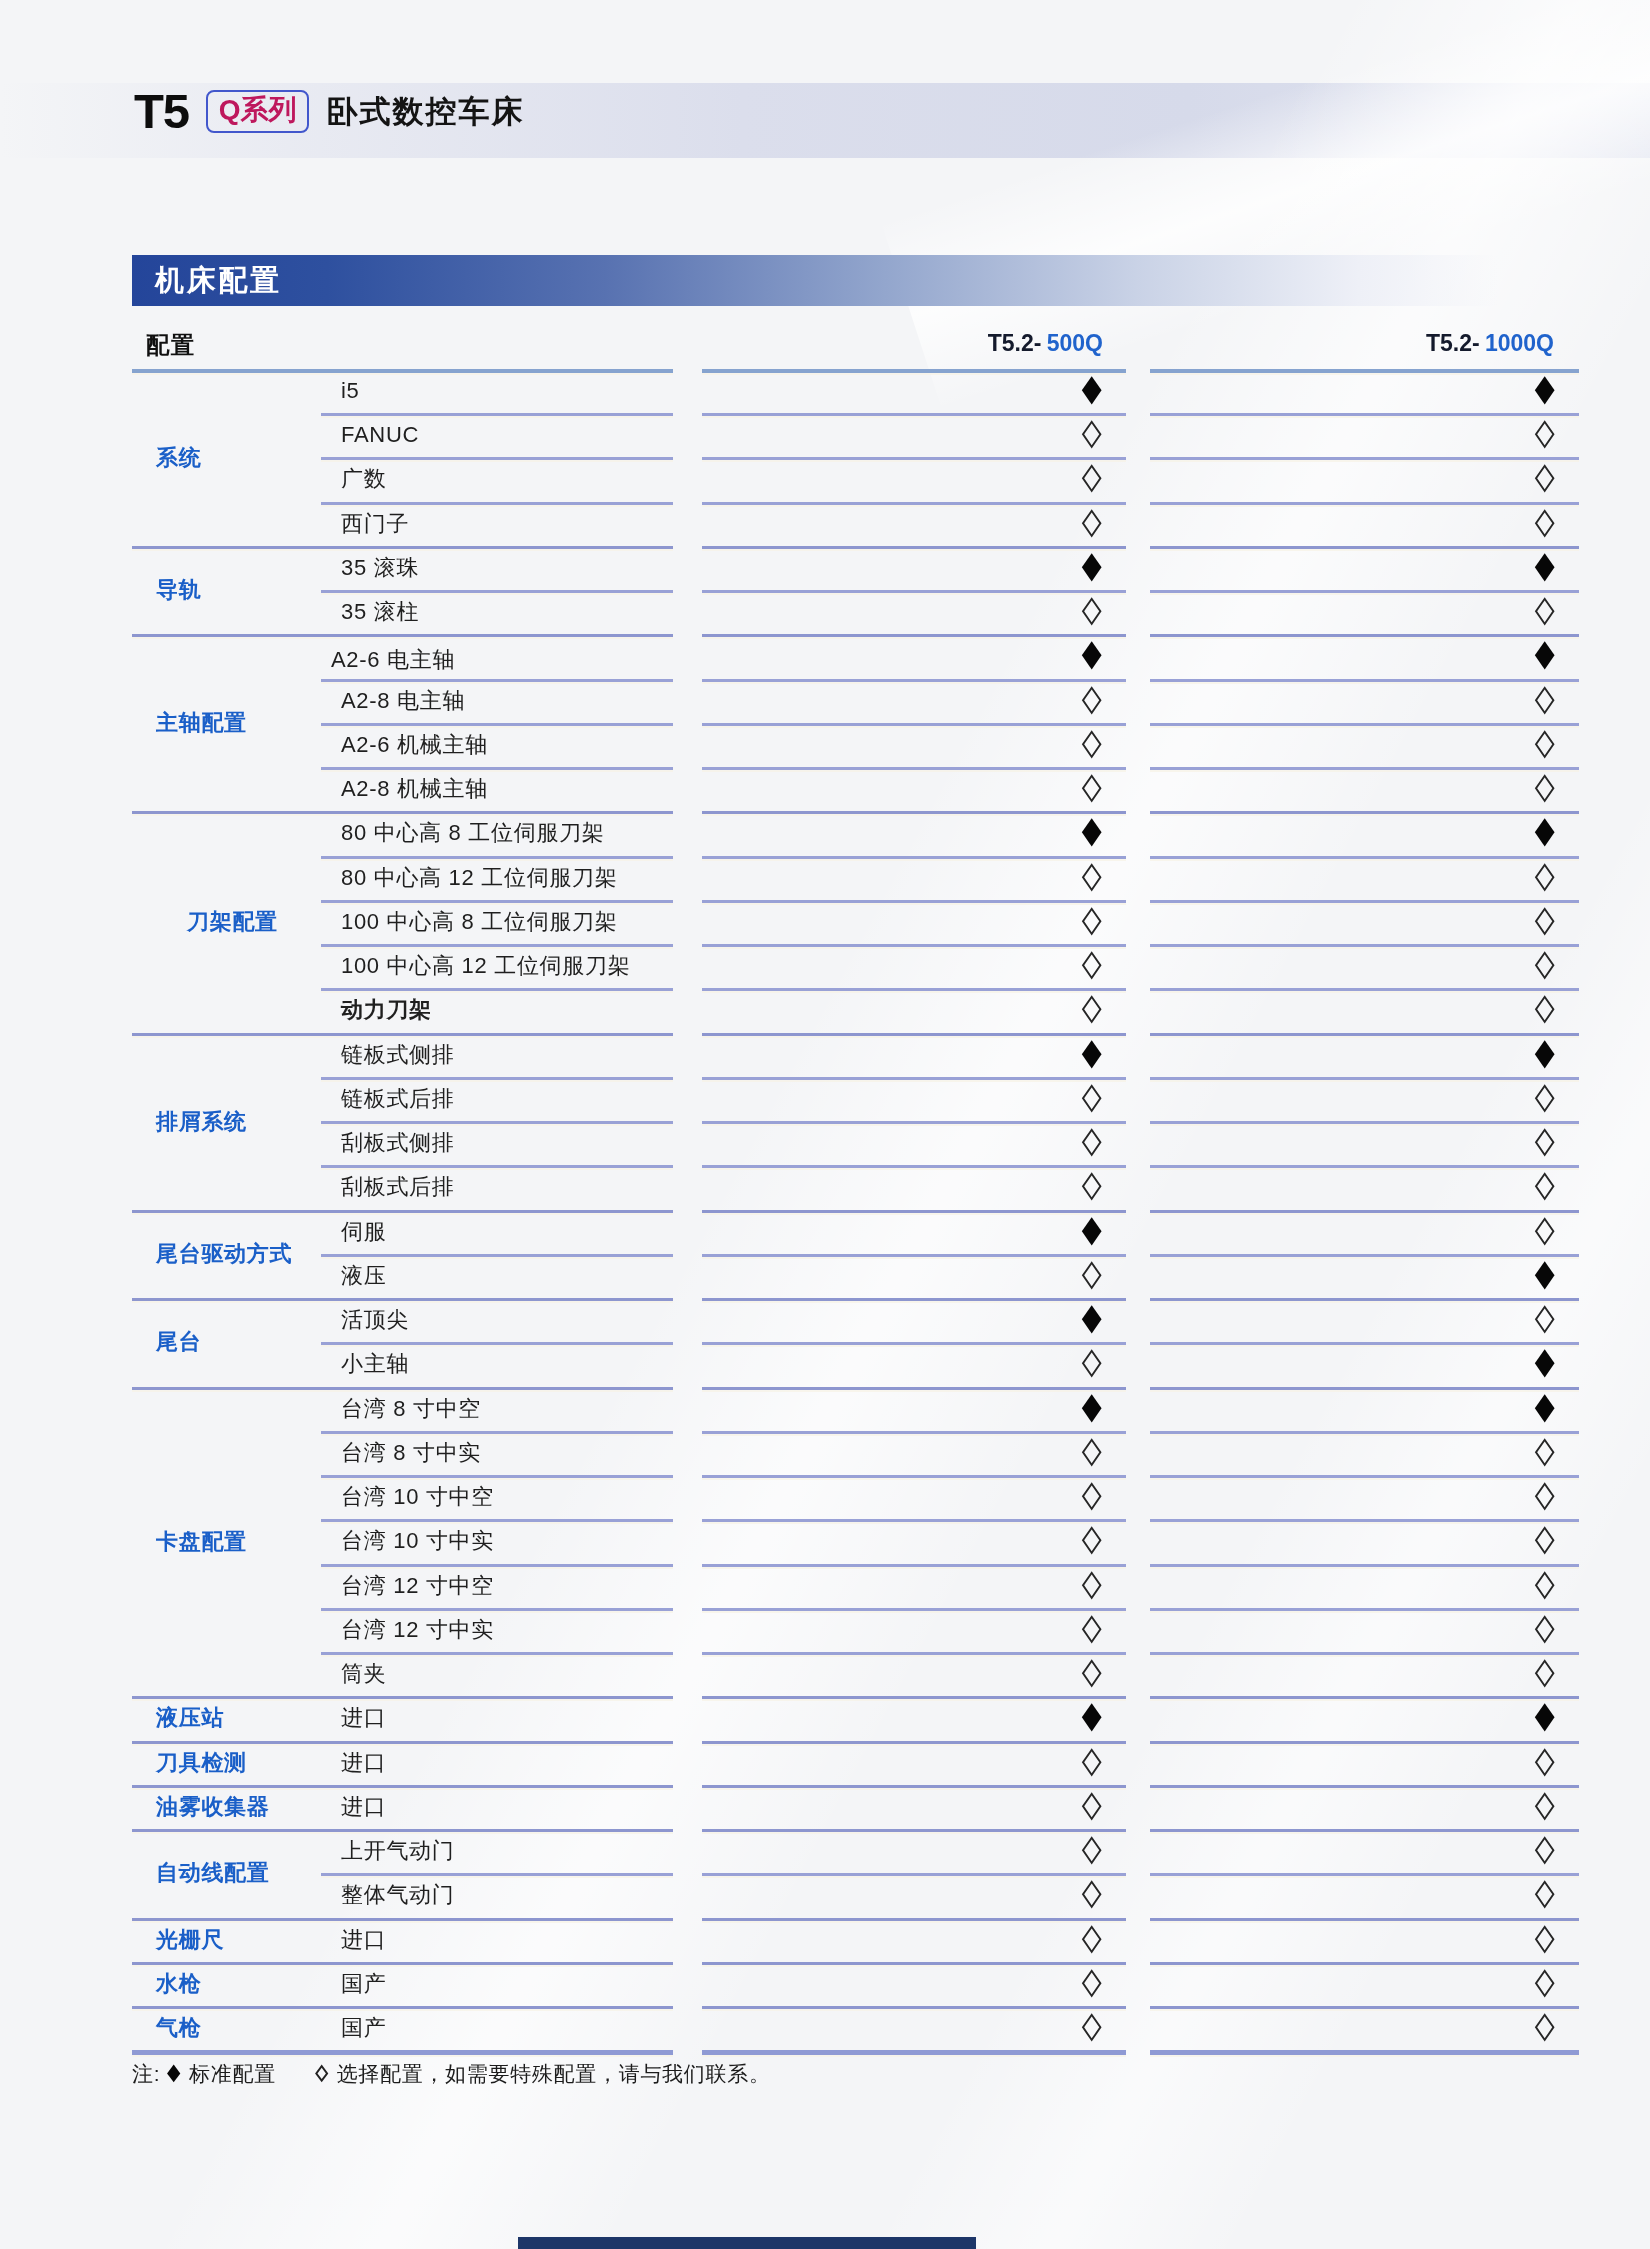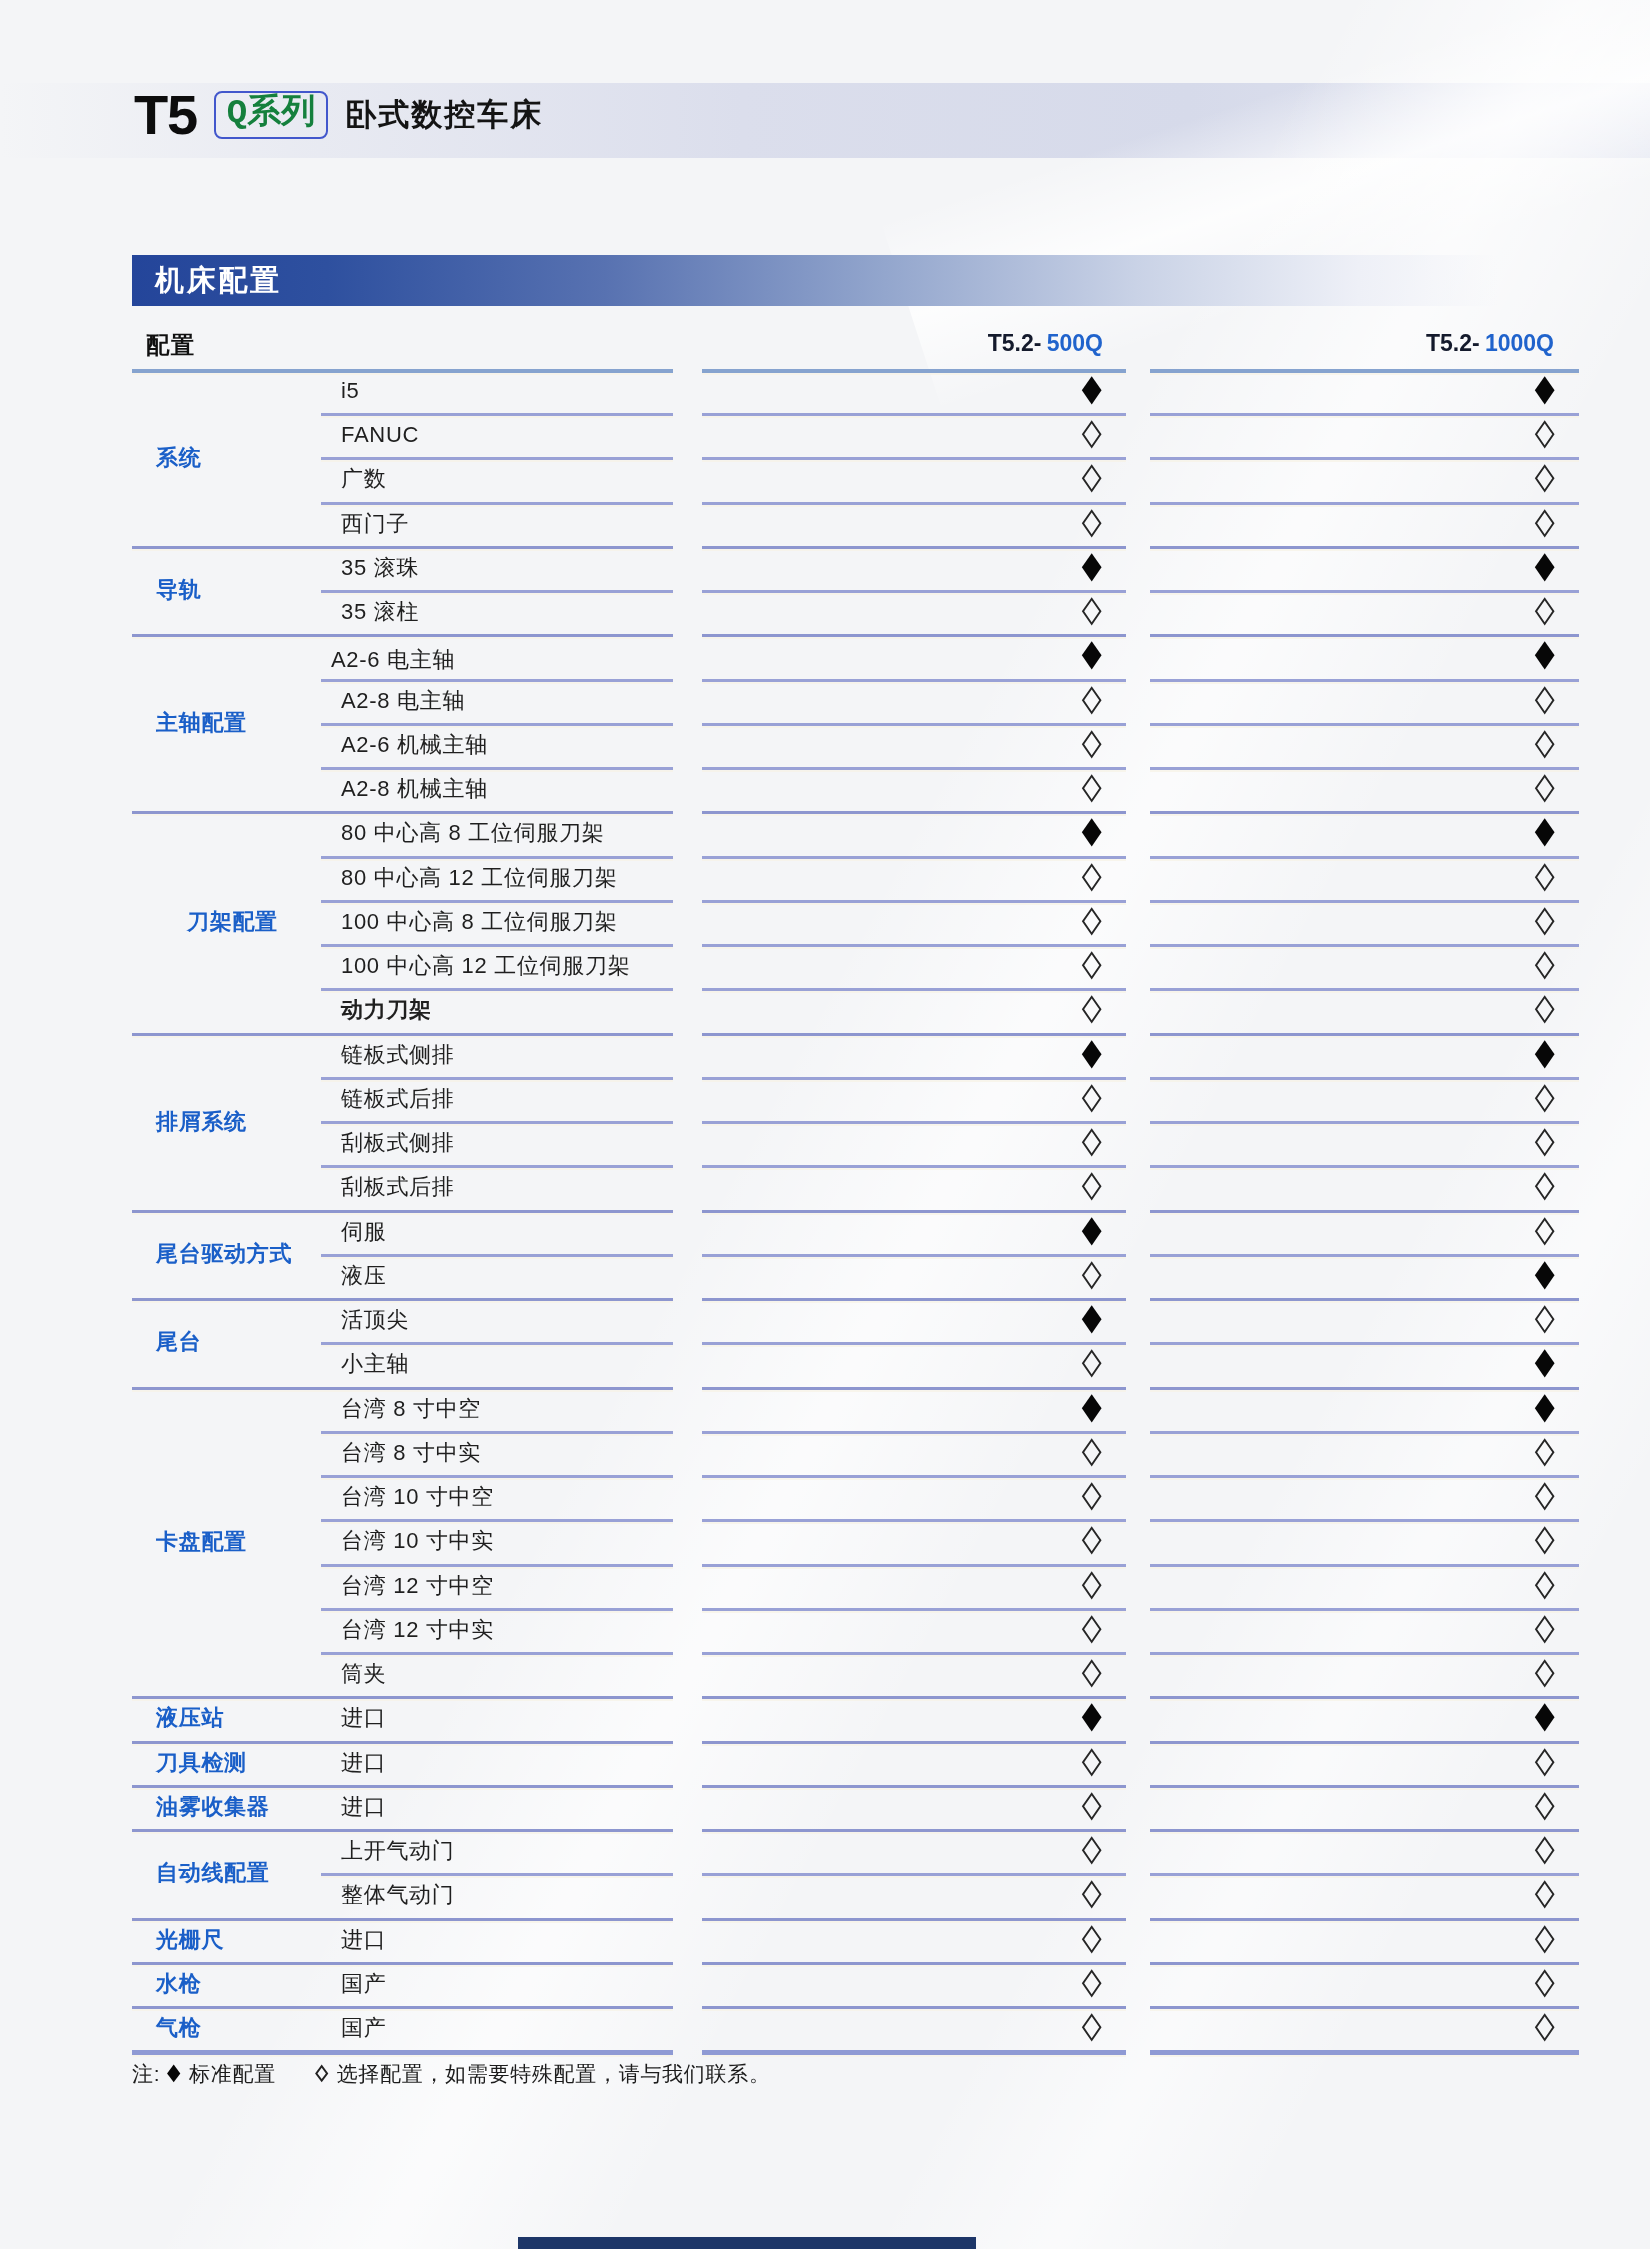--- a/index.html
+++ b/index.html
@@ -13,23 +13,23 @@
   .swoosh1{width:3075px;height:414px;left:-602px;top:1003px;transform:rotate(-62deg);
     background:linear-gradient(to bottom,rgba(255,255,255,0),rgba(255,255,255,.65) 50%,rgba(255,255,255,0));}
   .swoosh2{width:3075px;height:334px;left:-267px;top:1671px;transform:rotate(-62deg);
     background:linear-gradient(to bottom,rgba(255,255,255,0),rgba(255,255,255,.55) 50%,rgba(255,255,255,0));}
   .swoosh3{width:1738px;height:201px;left:869px;top:-53px;transform:rotate(-18deg);
     background:linear-gradient(to bottom,rgba(255,255,255,0),rgba(255,255,255,.8) 50%,rgba(255,255,255,0));}
   .bottom-bar{position:absolute;left:518px;top:2237px;width:458px;height:12.7px;background:#1d3668;}
 
   
   .title-row{position:absolute;left:134px;top:87px;display:flex;align-items:center;gap:17.4px;}
-  .model{font-size:56px;font-weight:bold;color:#0d0d0d;letter-spacing:-1.3px;line-height:1;}
+  .model{font-size:49px;font-weight:bold;color:#0d0d0d;letter-spacing:-1.3px;line-height:1;}
   .badge{border:2px solid #4257cc;border-radius:8px;padding:2.7px 10.7px 4.7px 10.7px;
-    color:#15803d;font-size:34px;font-weight:bold;line-height:1.1;font-family:Liberation Mono, monospace;}
+    color:#be185d;font-size:28px;font-weight:bold;line-height:1.1;}
   .subtitle{font-size:31px;color:#141414;font-weight:600;letter-spacing:2px;}
 
   
   .section-bar{position:absolute;left:132px;top:255px;width:1394px;height:51px;
     background:linear-gradient(90deg,#24459a 0%,#2e509f 14%,#5872b1 34%,#93a6cd 54%,#c9d2e6 72%,#eef0f7 88%,rgba(244,245,247,0) 98%);}
   .section-bar .t{color:#ffffff;font-size:29px;font-weight:bold;line-height:51px;padding-left:23px;letter-spacing:2.7px;}
 
   
   .cfg-head{position:absolute;left:146px;top:329px;font-size:23.4px;font-weight:bold;color:#101010;letter-spacing:1.3px;}
   .col-head{position:absolute;top:330px;font-size:23px;font-weight:bold;text-align:right;white-space:nowrap;}

